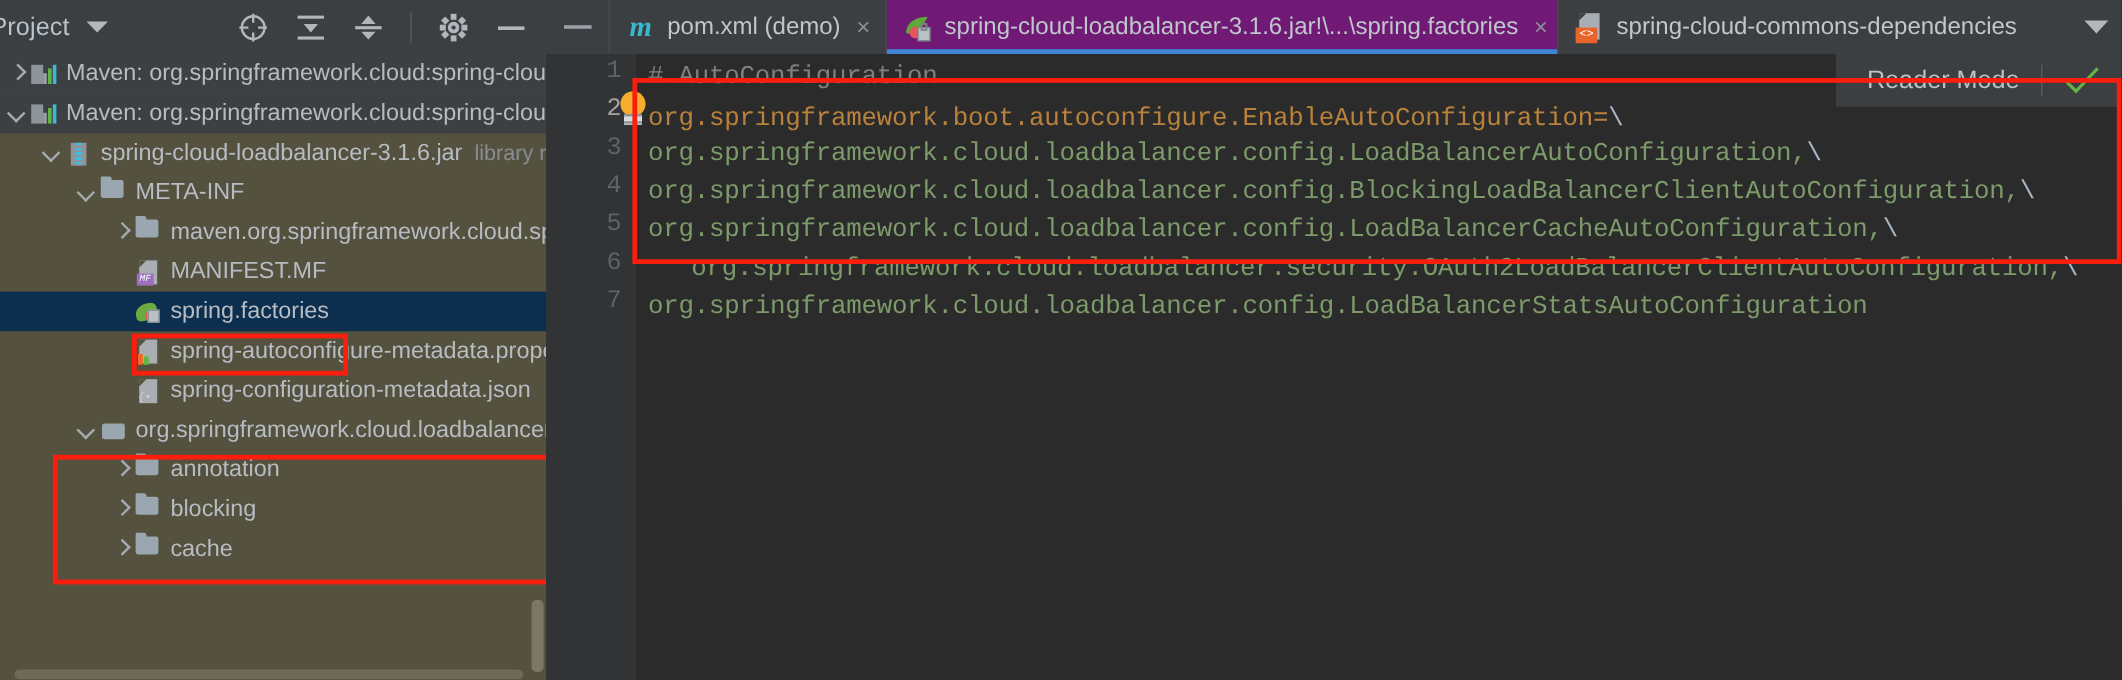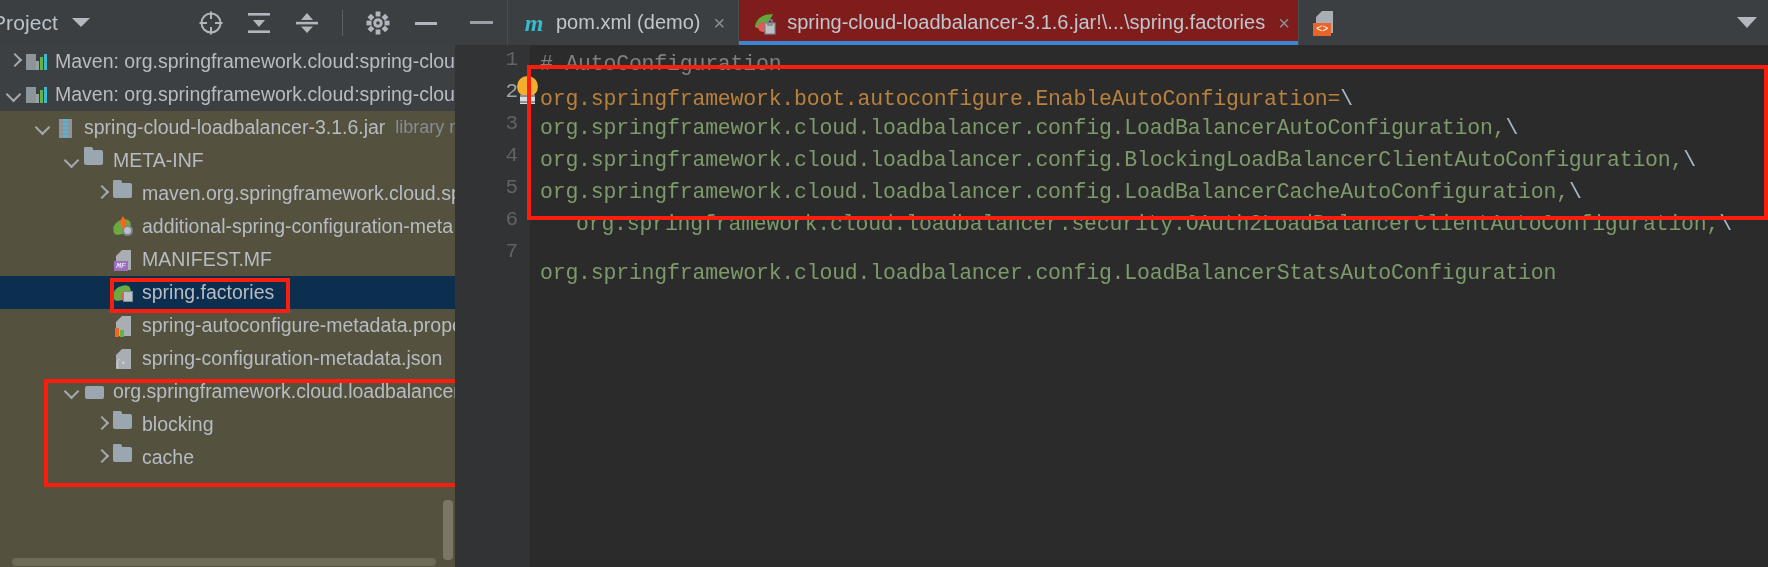--- a/index.html
+++ b/index.html
@@ -269,21 +269,21 @@
     padding: 0 13px;
     position: relative;
     font-size: 20px;
     color: #bfc6cc;
     white-space: nowrap;
     border-left: 1px solid #4a4d4f;
     max-width: 560px;
     overflow: hidden;
   }
   .tab.active {
-    background: #7f1d1d;
+    background: #701a75;
   }
   .tab.active::after {
     content: "";
     position: absolute; left: 0; right: 0; bottom: 0;
     height: 4px; background: #3d86d4;
   }
   .tab .tab-ico { width: 26px; height: 26px; flex: 0 0 26px; margin-right: 9px; position: relative; }
   .tab .tab-close {
     margin-left: 13px;
     color: #8b9196;
@@ -507,32 +507,20 @@
             <div class="arrow right"></div>
             <div class="ico">
               <span class="folder" style="position: absolute; inset: 0px; display: block;"></span>
             </div>
             <span class="label">maven.org.springframework.cloud.spr</span>
           </div>
           <div class="row">
             <div style="flex: 0 0 91px; height: 1px;"></div>
             <div class="arrow "></div>
             <div class="ico">
-              <span class="spring-ico" style="position: absolute; inset: 0px; display: block;">
-                <i class="leaf"></i>
-                <i class="gear"></i>
-                <i class="up-arrow"></i>
-              </span>
-            </div>
-            <span class="label">additional-spring-configuration-meta</span>
-          </div>
-          <div class="row">
-            <div style="flex: 0 0 91px; height: 1px;"></div>
-            <div class="arrow "></div>
-            <div class="ico">
               <span class="doc-ico" style="position: absolute; inset: 0px; display: block;">
                 <i class="page"></i>
                 <i class="fold"></i>
                 <i class="badge">MF</i>
               </span>
             </div>
             <span class="label">MANIFEST.MF</span>
           </div>
           <div class="row selected">
             <div style="flex: 0 0 91px; height: 1px;"></div>
@@ -575,20 +563,28 @@
           </div>
           <div class="row">
             <div style="flex: 0 0 62px; height: 1px;"></div>
             <div class="arrow down"></div>
             <div class="ico">
               <span class="pkg-ico" style="position: absolute; inset: 0px; display: block;">
                 <i class="pk"></i>
               </span>
             </div>
             <span class="label">org.springframework.cloud.loadbalancer</span>
+          </div>
+          <div class="row">
+            <div style="flex: 0 0 91px; height: 1px;"></div>
+            <div class="arrow right"></div>
+            <div class="ico">
+              <span class="folder" style="position: absolute; inset: 0px; display: block;"></span>
+            </div>
+            <span class="label">annotation</span>
           </div>
           <div class="row">
             <div style="flex: 0 0 91px; height: 1px;"></div>
             <div class="arrow right"></div>
             <div class="ico">
               <span class="folder" style="position: absolute; inset: 0px; display: block;"></span>
             </div>
             <span class="label">blocking</span>
           </div>
           <div class="row">
@@ -637,20 +633,21 @@
         <span>spring-cloud-loadbalancer-3.1.6.jar!\...\spring.factories</span>
         <span class="tab-close">×</span>
       </div>
 
       <div class="tab">
         <div class="tab-ico xmlbadge-ico">
           <div class="page"></div>
             <div class="fold"></div>
             <div class="code">&lt;&gt;</div>
         </div>
+        <span>spring-cloud-commons-dependencies</span>
       </div>
 
       <div id="tab-overflow">
         <div class="chev-down"></div>
       </div>
     </div>
 
     <div id="gutter">
       <div id="gutter-nums">
           <div class="lnum" style="top: 3px;">1</div>
@@ -664,26 +661,33 @@
     </div>
 
     <div id="code">
       <div id="code-lines">
           <div class="cline" style="top: 3px; left: 10px;"><span class="c-comment"># AutoConfiguration</span></div>
           <div class="cline" style="top: 38px; left: 10px;"><span class="c-key">org.springframework.boot.autoconfigure.EnableAutoConfiguration=</span><span class="c-punc">\</span></div>
           <div class="cline" style="top: 67px; left: 10px;"><span class="c-val">org.springframework.cloud.loadbalancer.config.LoadBalancerAutoConfiguration,</span><span class="c-punc">\</span></div>
           <div class="cline" style="top: 99px; left: 10px;"><span class="c-val">org.springframework.cloud.loadbalancer.config.BlockingLoadBalancerClientAutoConfiguration,</span><span class="c-punc">\</span></div>
           <div class="cline" style="top: 131px; left: 10px;"><span class="c-val">org.springframework.cloud.loadbalancer.config.LoadBalancerCacheAutoConfiguration,</span><span class="c-punc">\</span></div>
           <div class="cline" style="top: 163px; left: 10px; margin-left: 36px;"><span class="c-val">org.springframework.cloud.loadbalancer.security.OAuth2LoadBalancerClientAutoConfiguration,</span><span class="c-punc">\</span></div>
-          <div class="cline" style="top: 212px; left: 10px;"><span class="c-val">org.springframework.cloud.loadbalancer.config.LoadBalancerStatsAutoConfiguration</span></div>
+          <div class="cline" style="top: 195px; left: 10px;"><span class="c-val">org.springframework.cloud.loadbalancer.config.LoadBalancerStatsAutoConfiguration</span></div>
         </div>
     </div>
 
     <div id="bulb">
       <div class="glass"></div>
         <div class="base"></div>
     </div>
 
+    <div id="reader-mode">
+      <span id="reader-mode-label">Reader Mode</span>
+      <div class="rm-sep"></div>
+      <svg class="rm-check" viewBox="0 0 30 24">
+        <polyline points="2,13 10,21 28,2" fill="none" stroke="#62b543" stroke-width="2.6"></polyline>
+      </svg>
+    </div>
 
     <div class="redbox" style="left:72px; top:65px; width:1241px; height:155px;"></div>
   </div>
 
 </div>
 
 </body></html>

